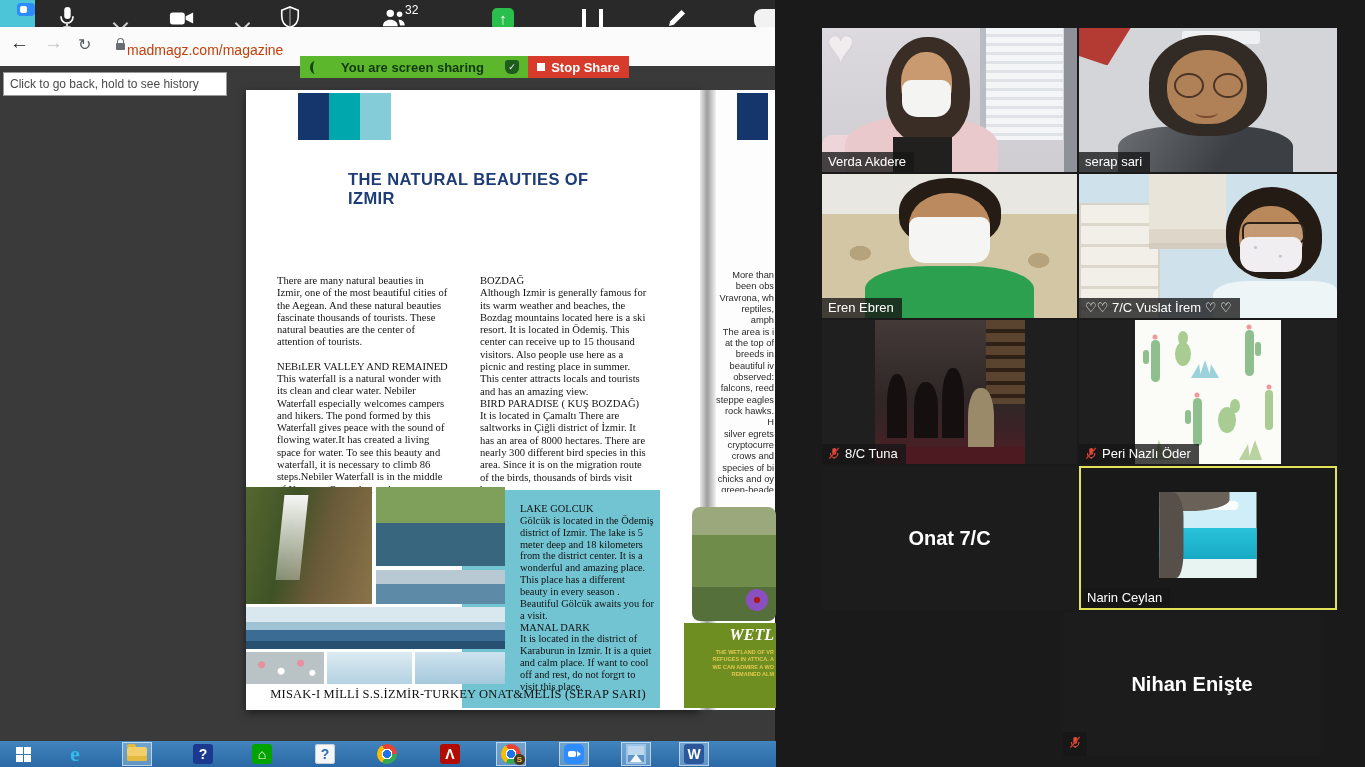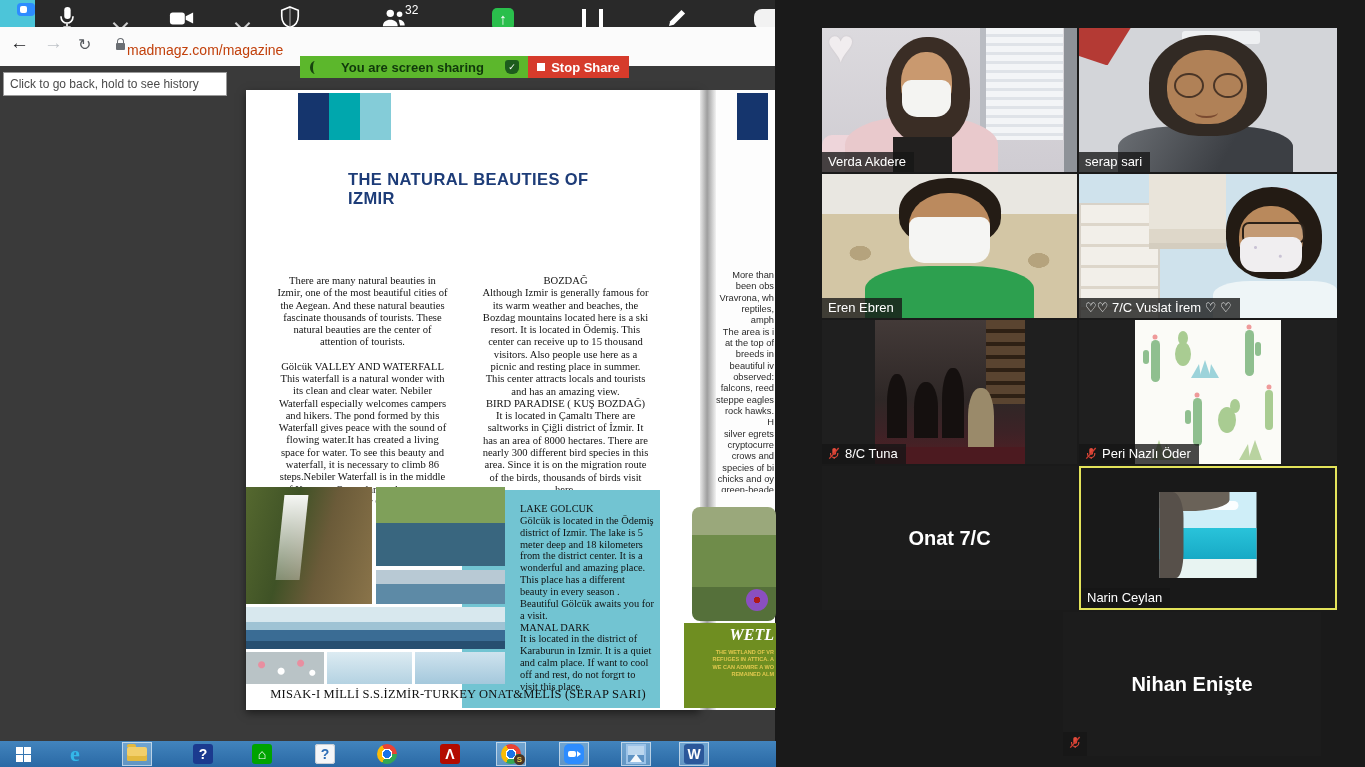--- a/index.html
+++ b/index.html
@@ -48,21 +48,21 @@
     font-size:12px;color:#4a4a4a;line-height:22px;padding-left:6px;z-index:60;}
 
   
   .spread{position:absolute;left:246px;top:90px;width:530px;height:620px;}
   .pageL{position:absolute;left:0;top:0;width:454px;height:620px;background:#fff;box-shadow:0 3px 8px rgba(0,0,0,.5);}
   .fold{position:absolute;left:454px;top:0;width:16px;height:620px;background:linear-gradient(90deg,#e8e8e8,#9e9e9e 45%,#f2f2f2);}
   .pageR{position:absolute;left:470px;top:0;width:60px;height:620px;background:#fdfdfd;}
   .cblock{position:absolute;top:3px;width:31px;height:47px;}
   .mag-title{position:absolute;left:102px;top:80px;width:260px;font-weight:bold;font-size:16.5px;line-height:1.15;color:#1d3c78;letter-spacing:.4px;}
   .mag-col{position:absolute;top:185px;width:171px;font-family:"Liberation Serif",serif;font-size:10.6px;line-height:1.16;color:#121212;}
-  .mag-col p{margin:0 0 12px 0;text-align:center;}
+  .mag-col p{margin:0 0 12px 0;}
   .mag-col .h{margin:0;}
   .teal-panel{position:absolute;left:216px;top:400px;width:198px;height:218px;background:#72c4d2;}
   .lake-text{position:absolute;left:274px;top:413px;width:134px;font-family:"Liberation Serif",serif;font-size:10.4px;line-height:1.14;color:#101010;}
   .collage{position:absolute;left:0;top:397px;width:259px;height:197px;}
   .ph{position:absolute;}
   .ph-waterfall{left:0;top:0;width:126px;height:117px;background:linear-gradient(105deg,#55682f 0%,#3f5226 35%,#6b5b39 60%,#8a744a 100%);}
   .ph-waterfall::after{content:"";position:absolute;left:34px;top:8px;width:24px;height:85px;background:linear-gradient(rgba(255,255,255,.95),rgba(255,255,255,.35));transform:skewX(-6deg);}
   .ph-forest{left:130px;top:0;width:129px;height:79px;background:linear-gradient(180deg,#7fa05a 0 45%,#39667f 45% 100%);}
   .ph-shore{left:130px;top:83px;width:129px;height:34px;background:linear-gradient(180deg,#b8c9d4 0 40%,#5d8aa6 40%);}
   .ph-pano{left:0;top:120px;width:259px;height:42px;background:linear-gradient(180deg,#d8e8ee 0 35%,#9fc3d4 35% 55%,#3a6c94 55% 80%,#274f70 80%);}
@@ -311,21 +311,21 @@
 
   <div class="spread">
     <div class="pageL">
       <div class="cblock" style="left:52px;background:#15356d"></div>
       <div class="cblock" style="left:83px;background:#00a7ad"></div>
       <div class="cblock" style="left:114px;background:#84ccd8"></div>
       <div class="mag-title">THE NATURAL BEAUTIES OF IZMIR</div>
 
       <div class="mag-col" style="left:31px">
         <p>There are many natural beauties in Izmir, one of the most beautiful cities of the Aegean. And these natural beauties fascinate thousands of tourists. These natural beauties are the center of attention of tourists.</p>
-        <p class="h">Gölcük VALLEY AND WATERFALL</p>
+        <p class="h">NEBıLER VALLEY AND REMAINED</p>
         <p>This waterfall is a natural wonder with its clean and clear water. Nebiler Waterfall especially welcomes campers and hikers. The pond formed by this Waterfall gives peace with the sound of flowing water.It has created a living space for water. To see this beauty and waterfall, it is necessary to climb 86 steps.Nebiler Waterfall is in the middle of Karaçam Ormanları and so near to Ağlayanlar Cave.</p>
       </div>
       <div class="mag-col" style="left:234px">
         <p class="h">BOZDAĞ</p>
         <p class="h">Although Izmir is generally famous for its warm weather and beaches, the Bozdag mountains located here is  a ski resort. It is located in Ödemiş. This center can receive up to 15 thousand visitors. Also people use here as a picnic and resting place in summer. This center attracts locals and tourists and has an amazing view.</p>
         <p class="h">BIRD PARADISE ( KUŞ BOZDAĞ)</p>
         <p class="h"> It is located in Çamaltı There are saltworks in Çiğli district of İzmir. It has an area of 8000 hectares. There are nearly 300 different bird species in this area. Since it is on the migration route of the birds, thousands of birds visit here.</p>
       </div>
 
       <div class="teal-panel"></div>

